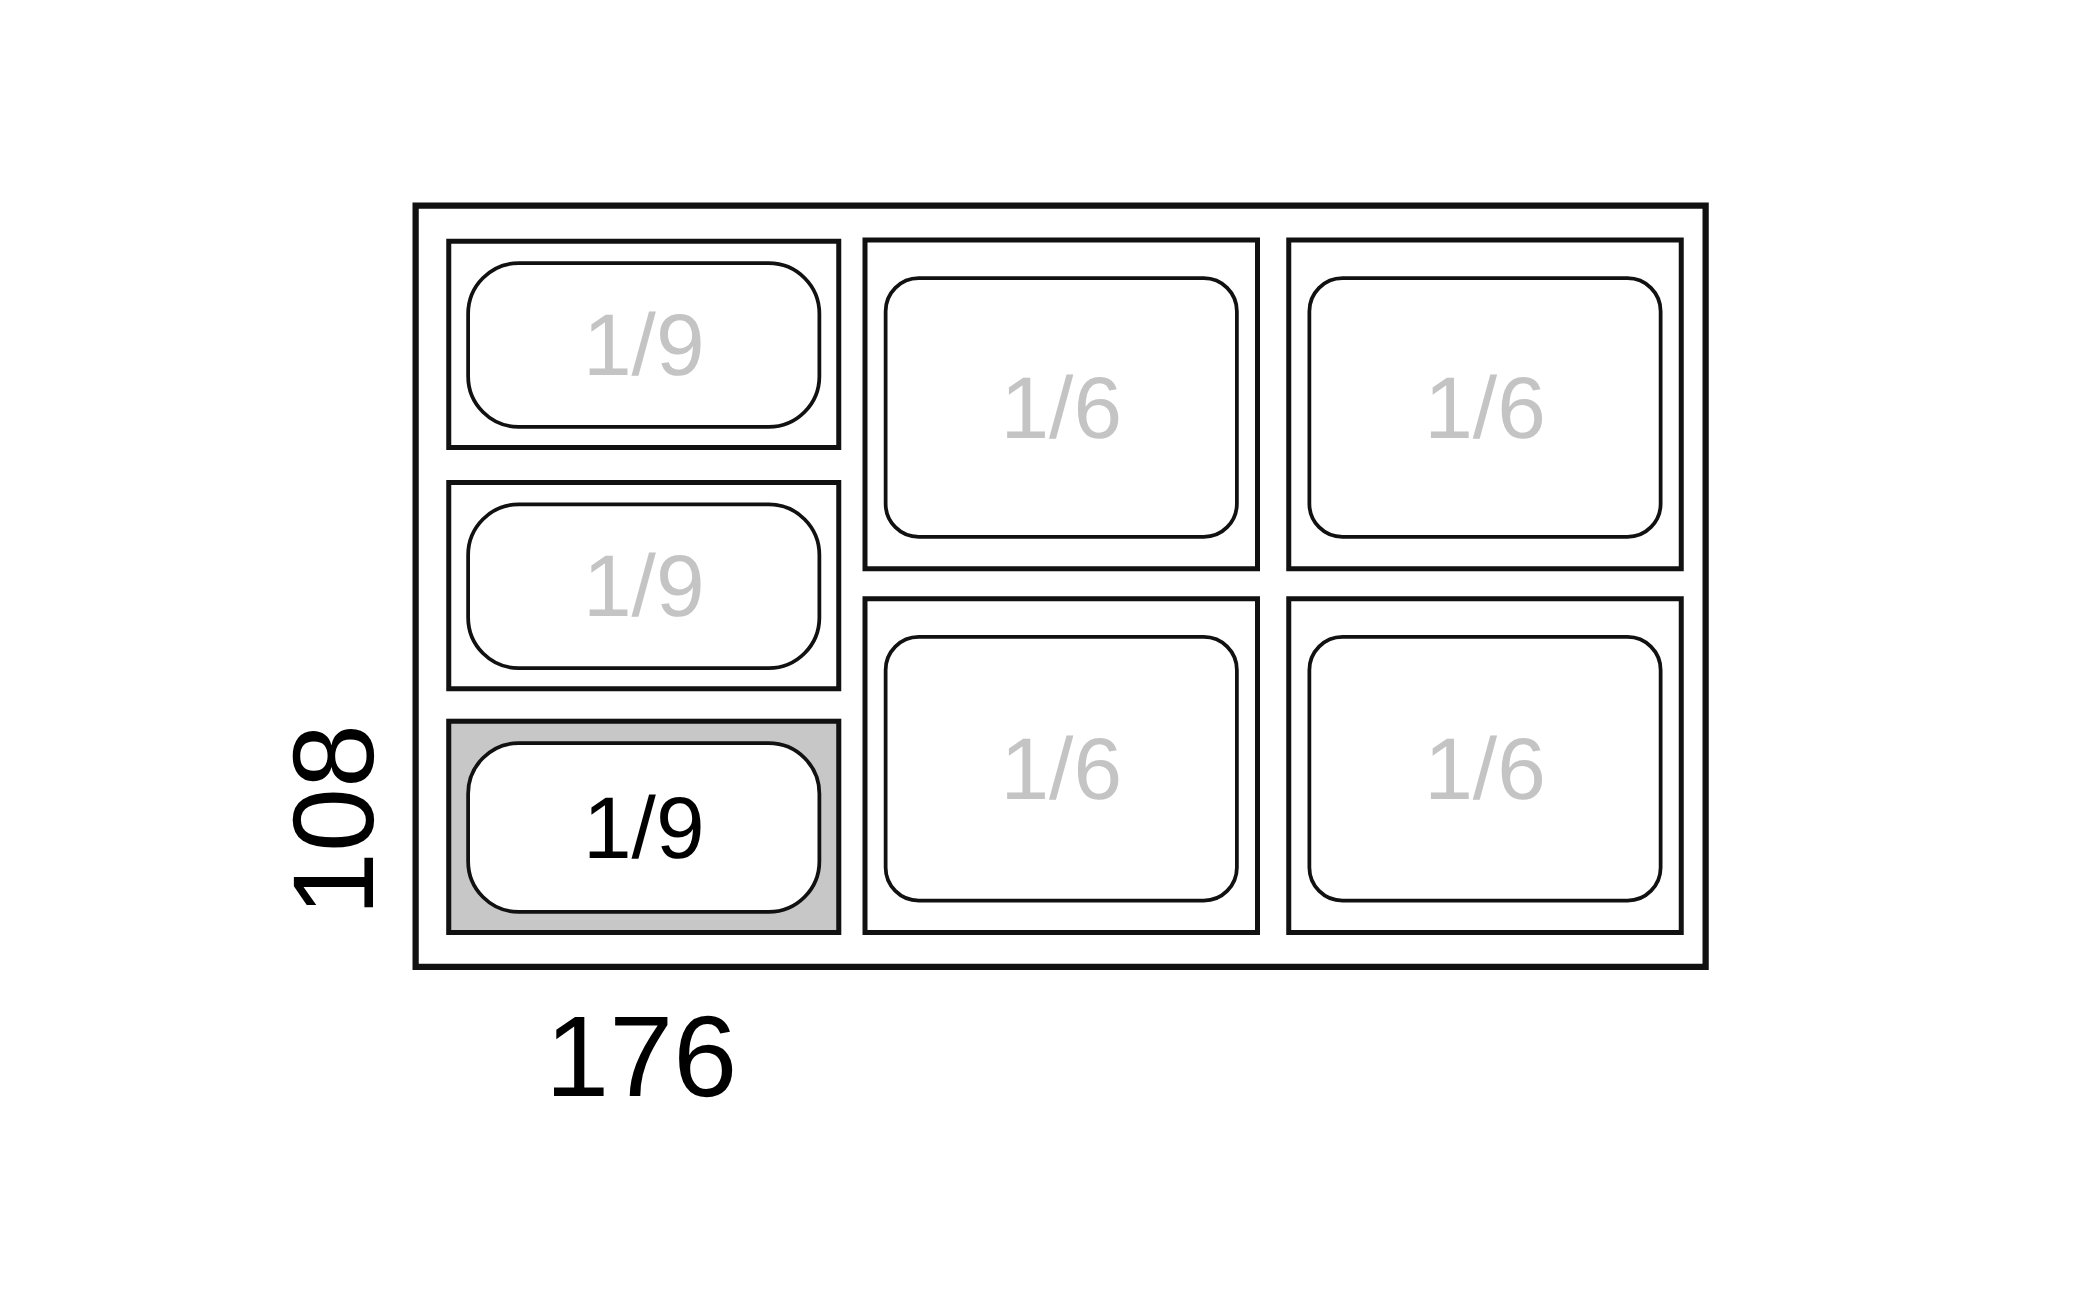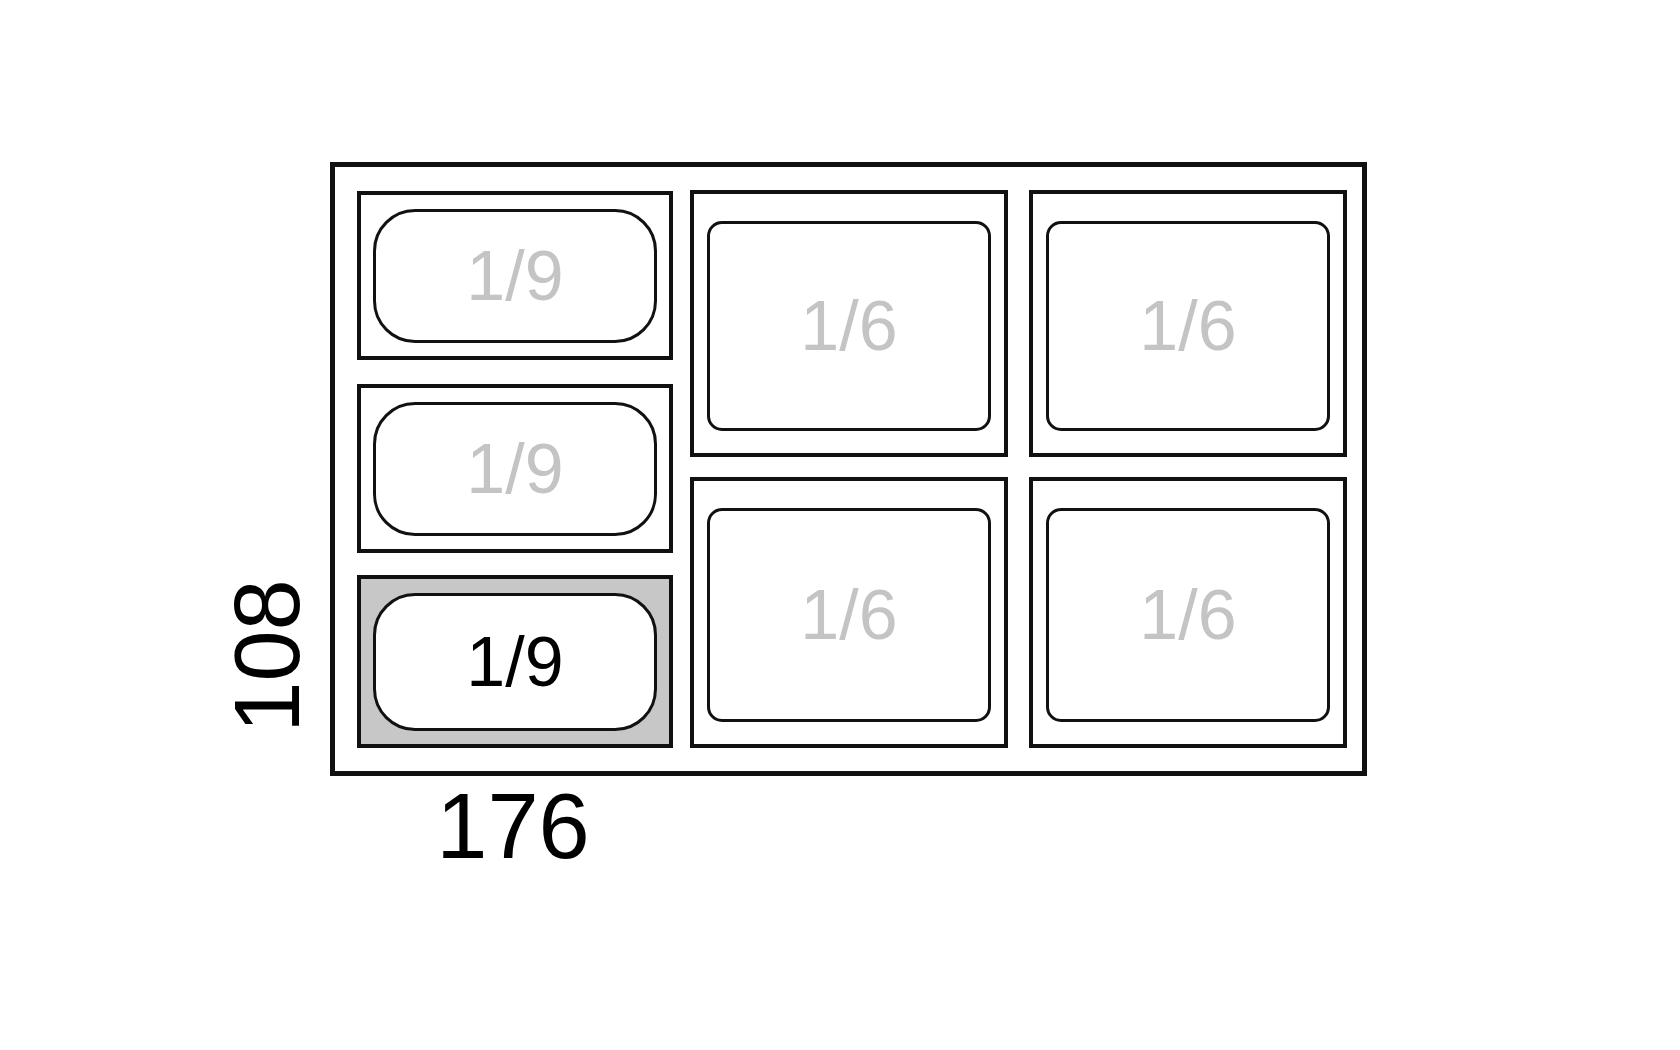--- a/index.html
+++ b/index.html
@@ -48,21 +48,21 @@
     right: 12px;
     top: 14px;
     bottom: 13px;
     border-radius: 42px;
   }
   .pan.pan-16 {
     left: 13px;
     right: 13px;
     top: 27px;
     bottom: 22px;
-    border-radius: 15px;
+    border-radius: 28px;
   }
   .pan-label {
     font-size: 70px;
     line-height: 1;
     color: var(--muted, #c4c4c4);
     user-select: none;
   }
   .pan-label.active {
     color: var(--active, #000000);
     font-weight: 400;
@@ -81,21 +81,21 @@
     display: flex;
     align-items: center;
     justify-content: center;
     font-size: 92px;
     line-height: 1;
     color: var(--active, #000000);
     user-select: none;
   }
   #dim-width {
     left: 393px;
-    top: 772px;
+    top: 792px;
     width: 240px;
     height: 108px;
   }
   #dim-height {
     left: 147px;
     top: 602px;
     width: 240px;
     height: 108px;
     transform: rotate(-90deg);
   }

